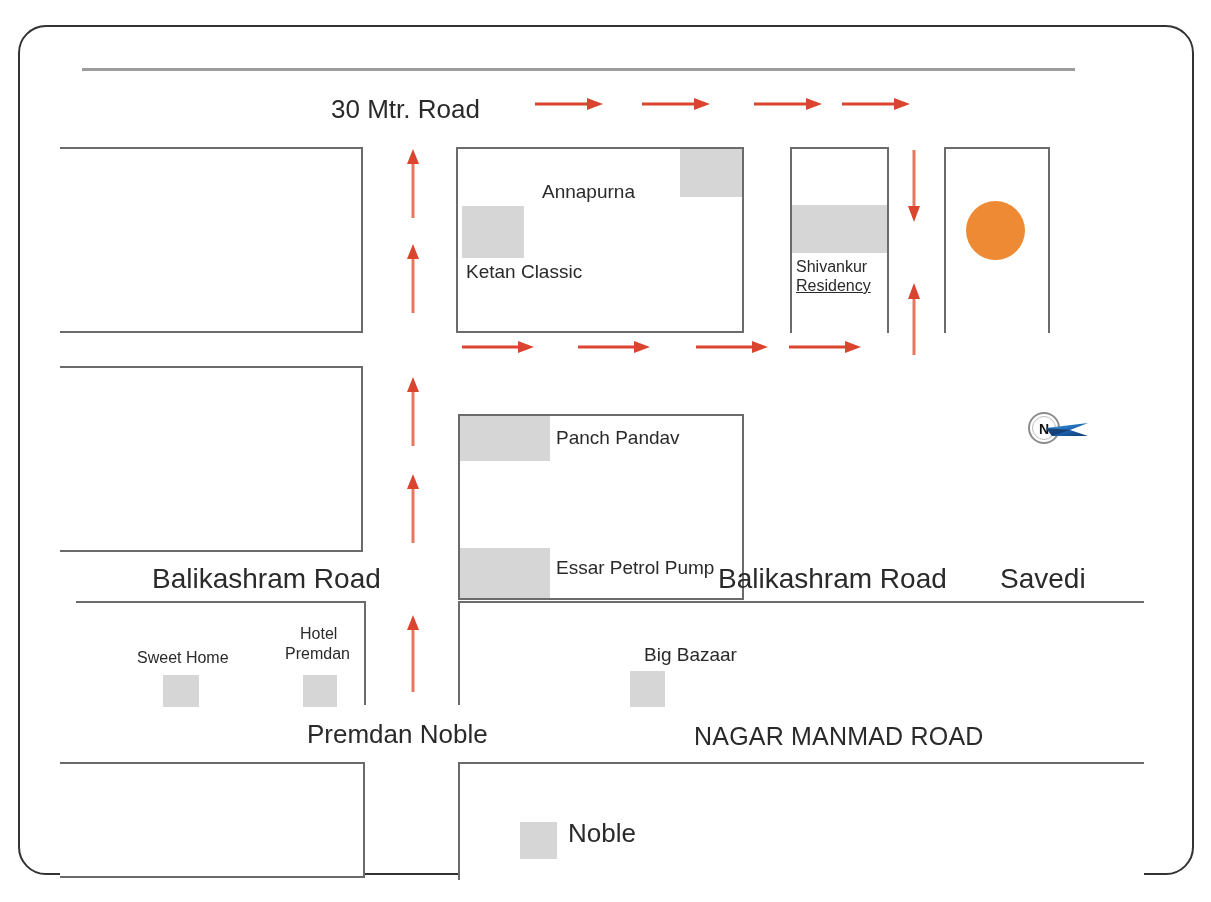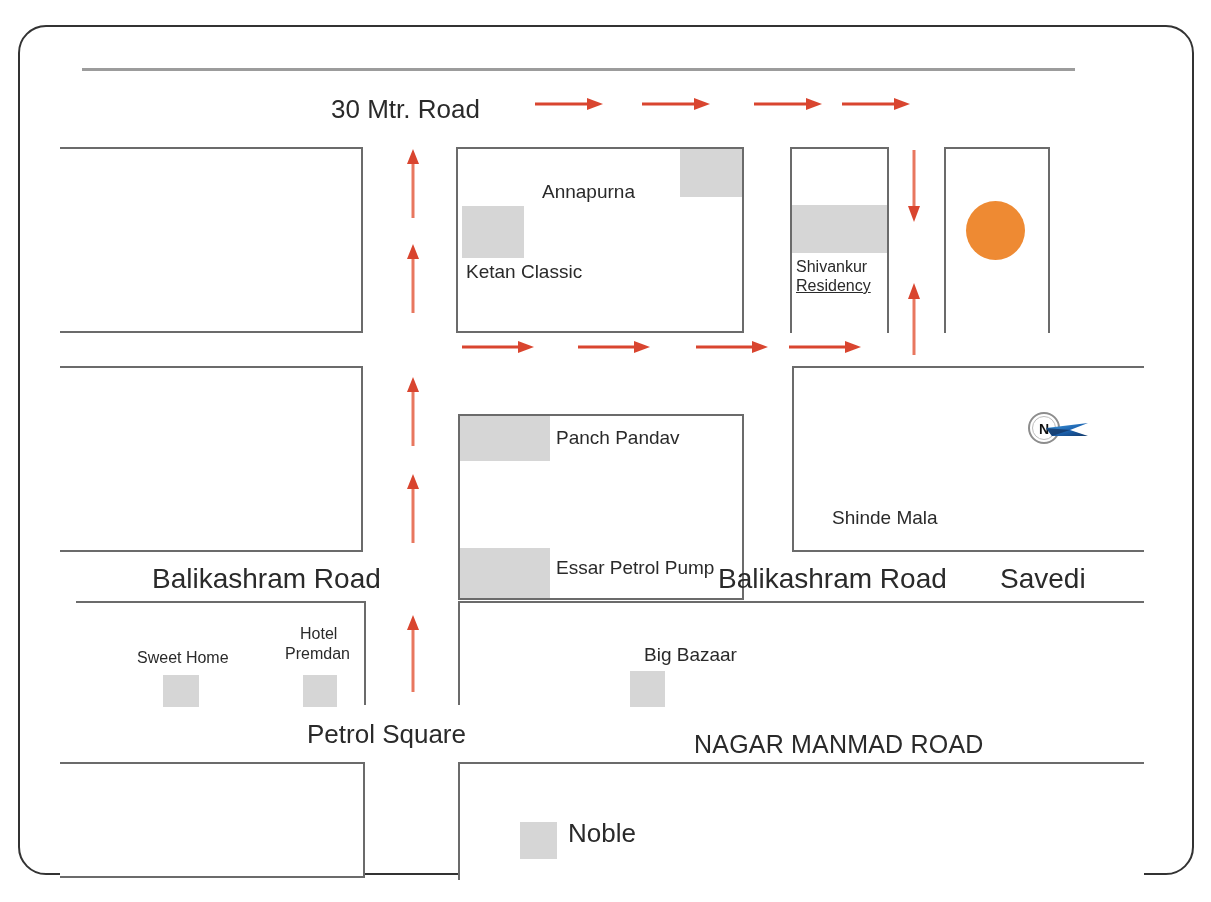--- a/index.html
+++ b/index.html
@@ -178,23 +178,20 @@
 
   <div class="block b-noleft" style="left:60px; top:366px; width:303px; height:186px;"></div>
 
   <div class="block b-all" style="left:458px; top:366px; width:286px; height:186px;margin-top:48px;">
     <div class="swatch" style="left:0px; top:0px; width:90px; height:45px;"></div>
     <div class="label lbl-lg" style="left:96px; top:11px;">Panch Pandav</div>
     <div class="swatch" style="left:0px; top:132px; width:90px; height:50px;"></div>
     <div class="label lbl-lg" style="left:96px; top:141px;">Essar Petrol Pump</div>
   </div>
 
-  <div class="block b-noright" style="left:792px; top:366px; width:352px; height:186px;">
-    <div class="label lbl-lg" style="left:38px; top:139px;">Shinde Mala</div>
-  </div>
 
   <div class="compass" style="left:1026px; top:406px;">
     <svg width="66" height="44" viewBox="0 0 66 44">
       <defs>
         <linearGradient id="cg" x1="0" y1="0" x2="1" y2="1">
           <stop offset="0%" stop-color="#4aa3e0"></stop>
           <stop offset="55%" stop-color="#1c63b0"></stop>
           <stop offset="100%" stop-color="#143a6b"></stop>
         </linearGradient>
       </defs>
@@ -247,22 +244,22 @@
     <div class="label lbl-sm" style="left:224px; top:22px;">Hotel</div>
     <div class="label lbl-sm" style="left:209px; top:42px;">Premdan</div>
     <div class="swatch" style="left:227px; top:72px; width:34px; height:32px;"></div>
   </div>
 
   <div class="block b-nobottom-noright" style="left:458px; top:601px; width:686px; height:104px;">
     <div class="label lbl-lg" style="left:136px; top:41px;margin-left:48px;">Big Bazaar</div>
     <div class="swatch" style="left:170px; top:68px; width:35px; height:36px;"></div>
   </div>
 
-  <div class="label lbl-xl" style="left:307px; top:720px;">Petrol Square</div>
-  <div class="label lbl-cap" style="left:694px; top:722px;margin-top:8px;">NAGAR MANMAD ROAD</div>
+  <div class="label lbl-xl" style="left:307px; top:720px;">Premdan Noble</div>
+  <div class="label lbl-cap" style="left:694px; top:722px;">NAGAR MANMAD ROAD</div>
 
   <div class="block b-notop" style="left:60px; top:762px; width:305px; height:116px;
               border-left:none; border-top:2px solid #6b6b6b;"></div>
 
   <div class="block b-nobottom-noright" style="left:458px; top:762px; width:686px; height:118px;text-align:right;">
     <div class="swatch" style="left:60px; top:58px; width:37px; height:37px;"></div>
     <div class="label lbl-xl" style="left:108px; top:55px;">Noble</div>
   </div>
 
 </div>

